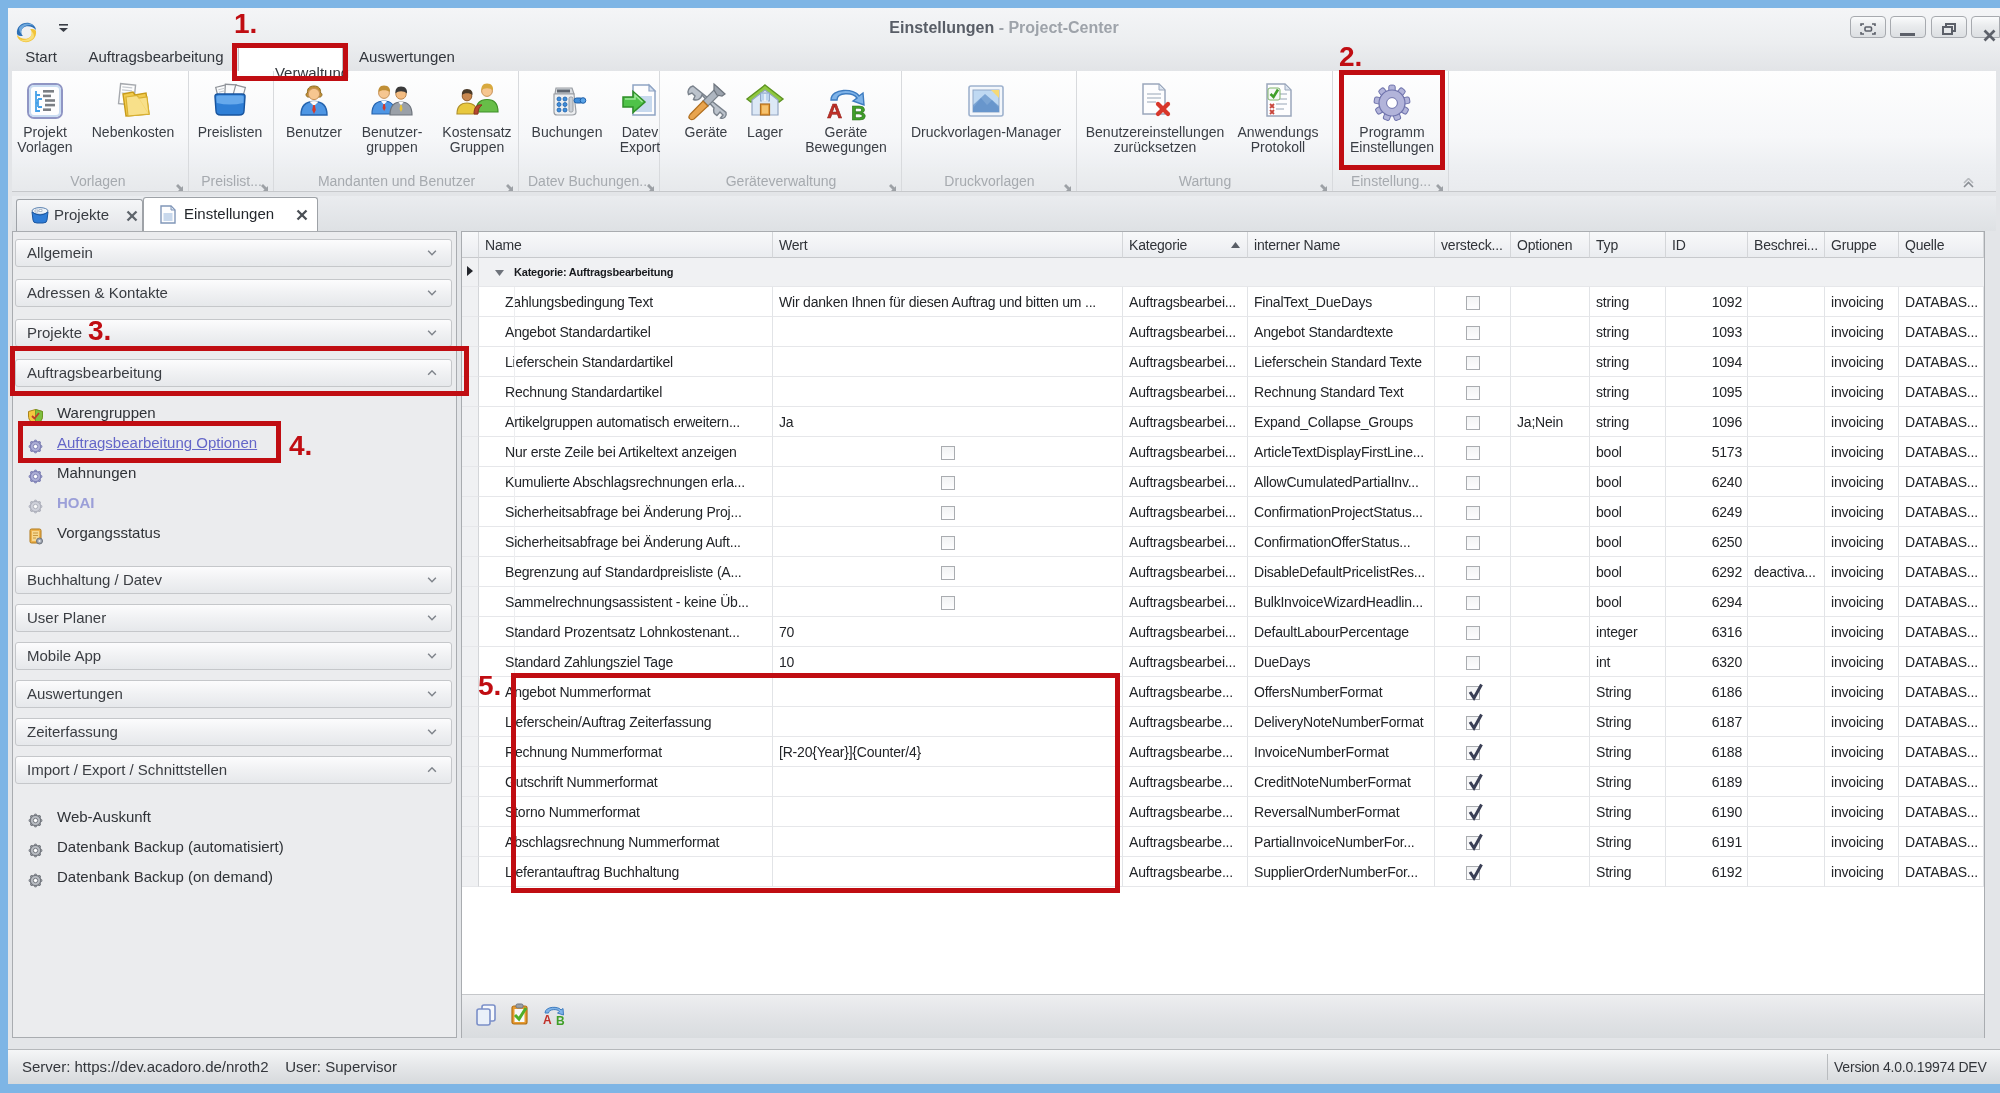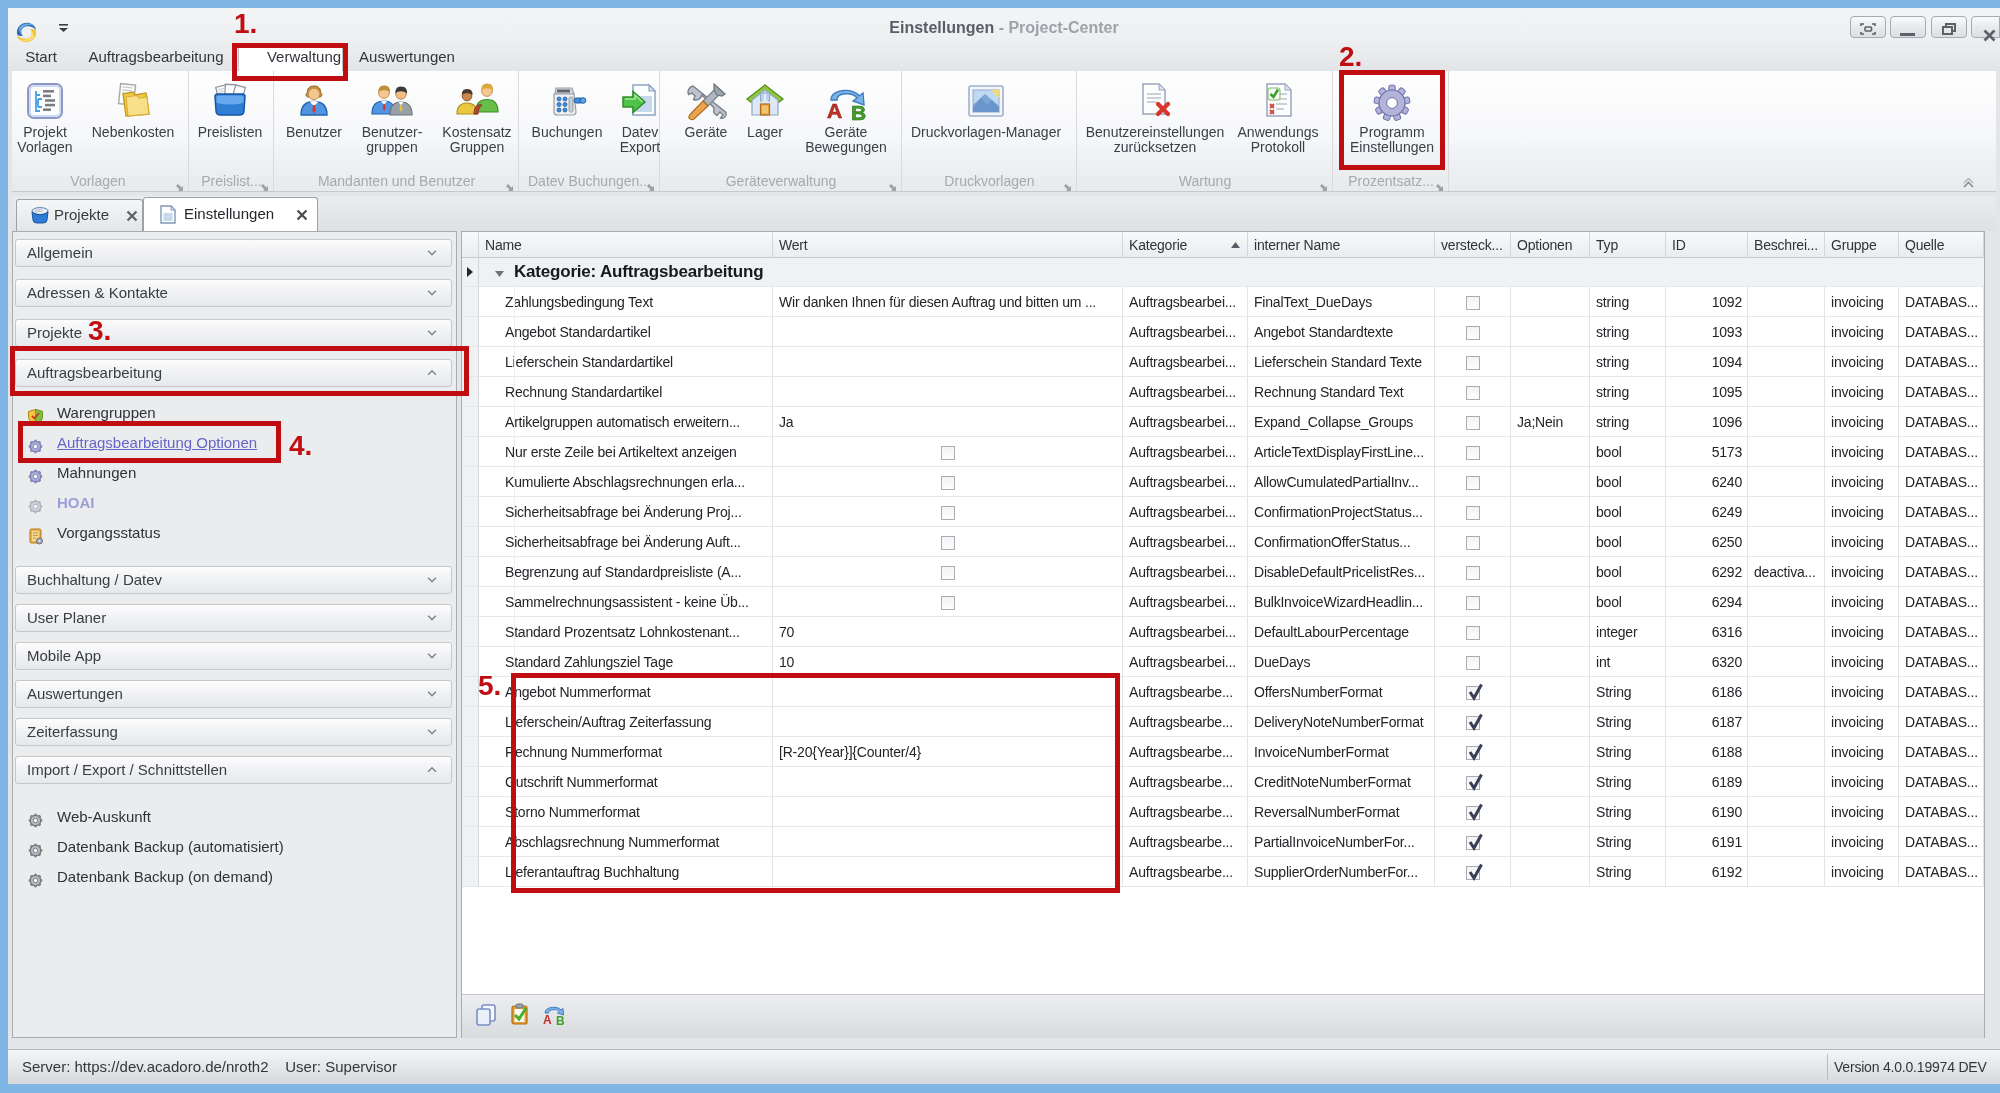--- a/index.html
+++ b/index.html
@@ -39,21 +39,21 @@
 .sub{left:0;width:440px;height:30px;font-size:15px;color:#2F3237;line-height:30px;}
 .sub .ic{position:absolute;left:14px;top:7px;width:17px;height:17px;}
 .sub .t{position:absolute;left:44px;top:0;}
 
 #grid{left:0px;top:0px;border-collapse:separate;border-spacing:0;table-layout:fixed;width:1522px;font-size:14px;letter-spacing:-0.2px;color:#222428;}
 #grid td,#grid th{box-sizing:border-box;overflow:hidden;white-space:nowrap;text-overflow:ellipsis;padding:0 0 0 6px;font-weight:normal;text-align:left;}
 #grid th{height:26px;background:linear-gradient(#F8F9FA,#F0F1F4 60%,#EAECEF);border-right:1px solid #D4D6D9;border-bottom:1px solid #C7C9CC;color:#303338;font-size:14px;}
 #grid td{height:30px;border-right:1px solid #E2E4E7;border-bottom:1px solid #E6E7EA;background:#fff;}
 #grid td.ind{border-right:1px solid #D4D6D9;background:#F0F1F3;padding:0;}
 #grid th.ind{border-right:1px solid #D4D6D9;padding:0;}
-#grid tr.grp td{background:#F0F1F3;border-right:none;font-weight:bold;color:#17191D;font-size:17px;height:29px;}
+#grid tr.grp td{background:#F0F1F3;border-right:none;font-weight:bold;color:#17191D;font-size:11px;height:29px;}
 #grid tr.grp td.ind{border-right:1px solid #D4D6D9;}
 #grid td.c{text-align:center;padding:0;}
 #grid td.r{text-align:right;padding:0 5px 0 0;}
 #grid td.namecell{padding-left:26px;}
 .cb{display:inline-block;width:14px;height:14px;box-sizing:border-box;border:1px solid #A9ACB0;background:linear-gradient(#F2F3F4,#FDFDFE);vertical-align:middle;position:relative;}
 .cb.on svg{position:absolute;left:0px;top:-4px;overflow:visible;}
 
 #gtoolbar{left:0;top:762px;width:1522px;height:44px;background:linear-gradient(#EDEEF0,#E0E2E5 60%,#D9DCDF);border-top:1px solid #C5C7CA;box-sizing:border-box;}
 
 #statusbar{left:0px;top:1041px;width:1992px;height:35px;background:linear-gradient(#F5F6F7,#E6E8EA 45%,#D6D9DC);border-top:1px solid #B5B8BB;box-sizing:border-box;font-size:15px;color:#33363B;line-height:34px;}
@@ -97,21 +97,21 @@
   <div class="ab" style="left:1975px;top:20px;"><svg width="13" height="13" viewBox="0 0 13 13">
         <g stroke="#5C6069" stroke-width="2.6">
           <path d="M1.5 1.5 L11.5 11.5"></path>
           <path d="M11.5 1.5 L1.5 11.5"></path>
         </g>
       </svg></div>
 
   <div class="ab rtab" style="left:2px;width:62px;">Start</div>
   <div class="ab rtab" style="left:68px;width:160px;">Auftragsbearbeitung</div>
   <div class="ab" id="seltab"></div>
-  <div class="ab rtab" style="left:236px;width:120px;z-index:3;">Verwaltung</div>
+  <div class="ab rtab" style="left:244px;width:120px;z-index:3;margin-top:16px;">Verwaltung</div>
   <div class="ab rtab" style="left:339px;width:120px;">Auswertungen</div>
   <div class="ab" id="ribbon">
       <div class="ab" style="left:0px;top:96px;width:1436px;height:23px;background:linear-gradient(#EDEFF1,#E7E9EC);"></div>
 <div class="ab gsep" style="left:176px;"></div>
 <div class="ab gsep" style="left:261px;"></div>
 <div class="ab gsep" style="left:506px;"></div>
 <div class="ab gsep" style="left:647px;"></div>
 <div class="ab gsep" style="left:889px;"></div>
 <div class="ab gsep" style="left:1064px;"></div>
 <div class="ab gsep" style="left:1320px;"></div>
@@ -137,21 +137,21 @@
           <path d="M8 8 V3 L6.5 4.5 L3 1 L1 3 L4.5 6.5 L3 8 Z" fill="#9DA1A6"></path>
         </svg></div>
 <div class="ab glabel" style="left:897px;width:161px;">Druckvorlagen</div>
 <div class="ab glaunch" style="left:1051px;"><svg width="9" height="9" viewBox="0 0 9 9">
           <path d="M8 8 V3 L6.5 4.5 L3 1 L1 3 L4.5 6.5 L3 8 Z" fill="#9DA1A6"></path>
         </svg></div>
 <div class="ab glabel" style="left:1072px;width:242px;">Wartung</div>
 <div class="ab glaunch" style="left:1307px;"><svg width="9" height="9" viewBox="0 0 9 9">
           <path d="M8 8 V3 L6.5 4.5 L3 1 L1 3 L4.5 6.5 L3 8 Z" fill="#9DA1A6"></path>
         </svg></div>
-<div class="ab glabel" style="left:1328px;width:102px;">Prozentsatz...</div>
+<div class="ab glabel" style="left:1328px;width:102px;">Einstellung...</div>
 <div class="ab glaunch" style="left:1423px;"><svg width="9" height="9" viewBox="0 0 9 9">
           <path d="M8 8 V3 L6.5 4.5 L3 1 L1 3 L4.5 6.5 L3 8 Z" fill="#9DA1A6"></path>
         </svg></div>
 <div class="ab ricon" style="left:14px;"><svg width="38" height="38" viewBox="0 0 38 38">
           <rect x="2" y="2" width="34" height="34" rx="6" fill="#FDFDFE" stroke="#8F95C4" stroke-width="2"></rect>
           <rect x="4" y="4" width="30" height="30" rx="4" fill="none" stroke="#C9DCF2" stroke-width="2"></rect>
           <path d="M10 9 V29 H14 M10 13 H14 M10 21 H12 M12 17 V25 M12 17 H16 M12 25 H16" stroke="#45A0E8" stroke-width="1.8" fill="none"></path>
           <g fill="#7A7E84">
             <rect x="17" y="8" width="11" height="2.6"></rect>
             <rect x="17" y="12.6" width="8" height="2.6"></rect>

